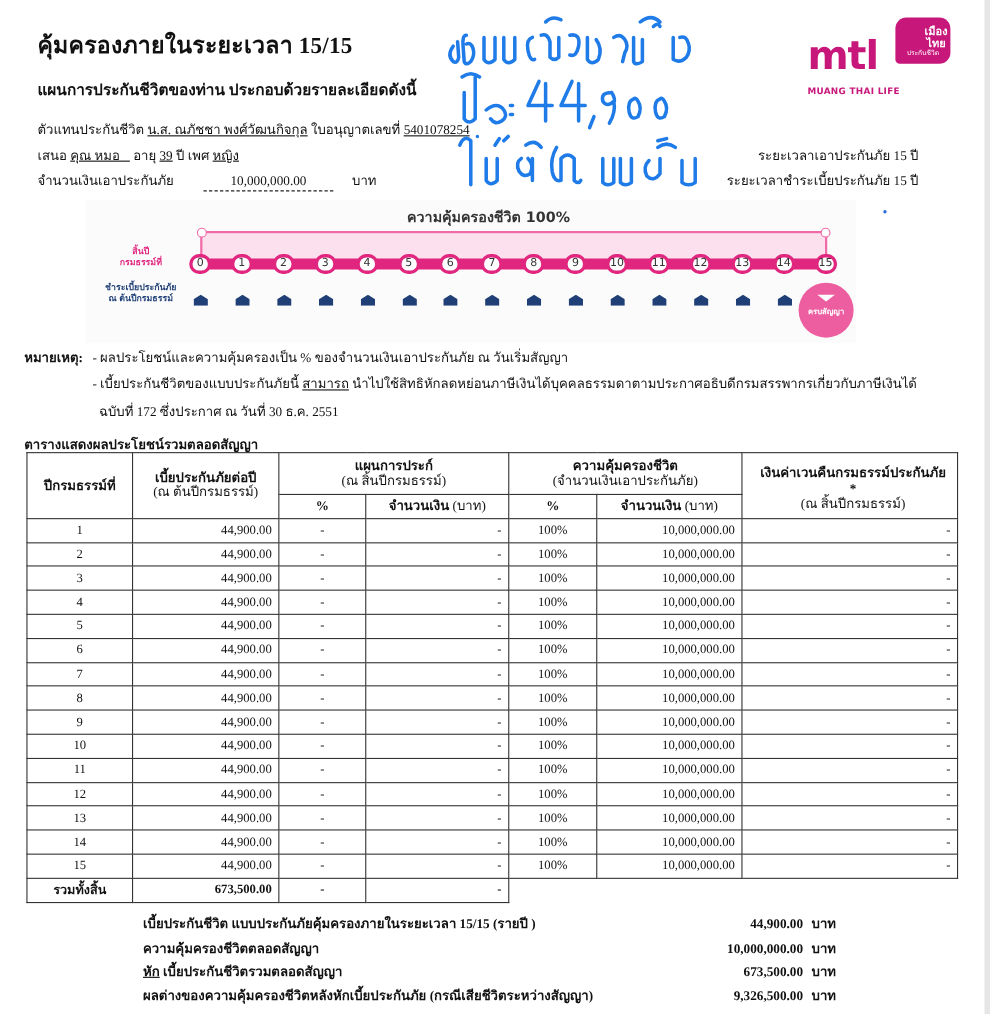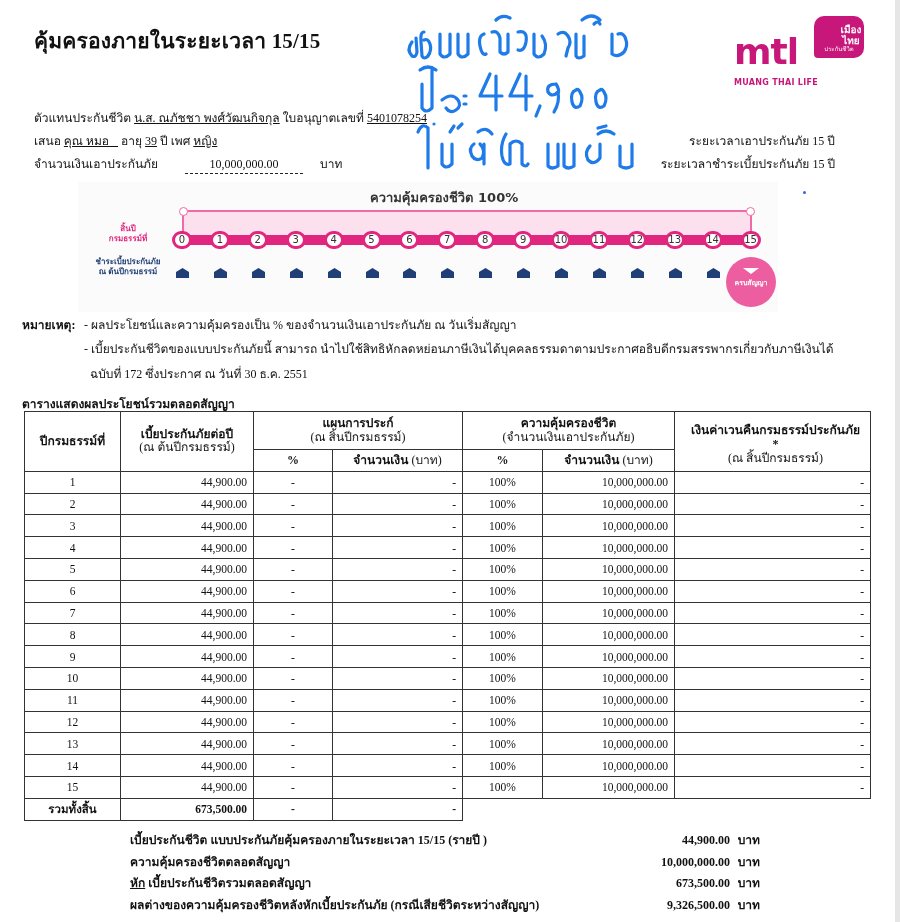--- a/index.html
+++ b/index.html
@@ -39,21 +39,21 @@
   .tl-house { position: absolute; top: 81px; width: 13px; height: 10px; }
   .tl-label-pink { position: absolute; left: 0px; top: 42px; width: 100px; text-align: center; font-family: "DejaVu Sans", sans-serif; font-size: 8px; font-weight: bold; color: #e0267e; line-height: 1.25; }
   .tl-label-blue { position: absolute; left: 0px; top: 75px; width: 100px; text-align: center; font-family: Liberation Sans, sans-serif; font-size: 8px; font-weight: bold; color: #1f3f76; line-height: 1.25; }
   .tl-end { position: absolute; left: 648px; top: 75px; width: 50px; height: 50px; border-radius: 50%; background: #ec5e9f; color: #fff; text-align: center; font-family: "DejaVu Sans", sans-serif; font-size: 7px; font-weight: bold; }
   .tl-end .arrow { width: 0; height: 0; margin: 11px auto 3px; border-left: 8px solid transparent; border-right: 8px solid transparent; border-top: 6px solid #fff; }
 
   
   .notes { position: absolute; left: 22px; top: 315px; font-size: 12px; font-family: "Liberation Serif", serif; }
   .note-label { position: absolute; left: 0; top: 0; font-weight: bold; white-space: nowrap; }
   .note-line { position: absolute; left: 62px; white-space: nowrap; }
-  .note-line .u { }
+  .note-line .u { text-decoration: underline; }
 
   .table-title { position: absolute; left: 22px; top: 394px; font-size: 12px; font-weight: bold; font-family: "Liberation Serif", serif; }
 
   table.benefits { position: absolute; left: 24px; top: 411px; border-collapse: collapse; font-family: "Liberation Serif", serif; font-size: 11.5px; }
   table.benefits td, table.benefits th { border: 1px solid #333; padding: 0 6px; height: 21.8px; }
   table.benefits th { font-weight: bold; font-size: 12px; vertical-align: middle; text-align: center; line-height: 1.15; }
   table.benefits th .sub { font-weight: normal; display: block; }
   table.benefits th.c-year { width: 96px; }
   table.benefits th.c-prem { width: 133px; }
   table.benefits th.c-bpct { width: 79px; }
@@ -73,20 +73,21 @@
   .sum-row .lbl .u { text-decoration: underline; }
   .sum-row .val { position: absolute; right: 40px; text-align: right; }
   .sum-row .unit { position: absolute; right: 10px; }
 </style>
 </head>
 <body>
 
 <div class="page">
 
   <div class="title">คุ้มครองภายในระยะเวลา 15/15</div>
+  <div class="subtitle">แผนการประกันชีวิตของท่าน ประกอบด้วยรายละเอียดดังนี้</div>
 
   <div class="info-line" style="top:108px;">
     <span>ตัวแทนประกันชีวิต</span>
     <span class="u">น.ส. ณภัชชา  พงศ์วัฒนกิจกุล</span>
     <span>ใบอนุญาตเลขที่</span>
     <span class="u">5401078254</span>
   </div>
 
   <div class="info-line" style="top:131px;">
     <span>เสนอ</span>

